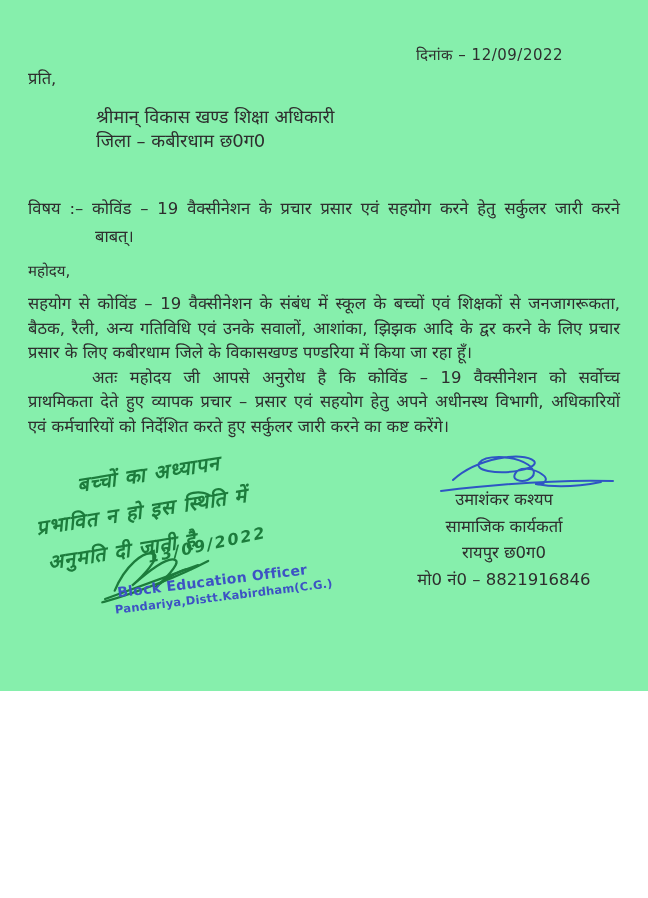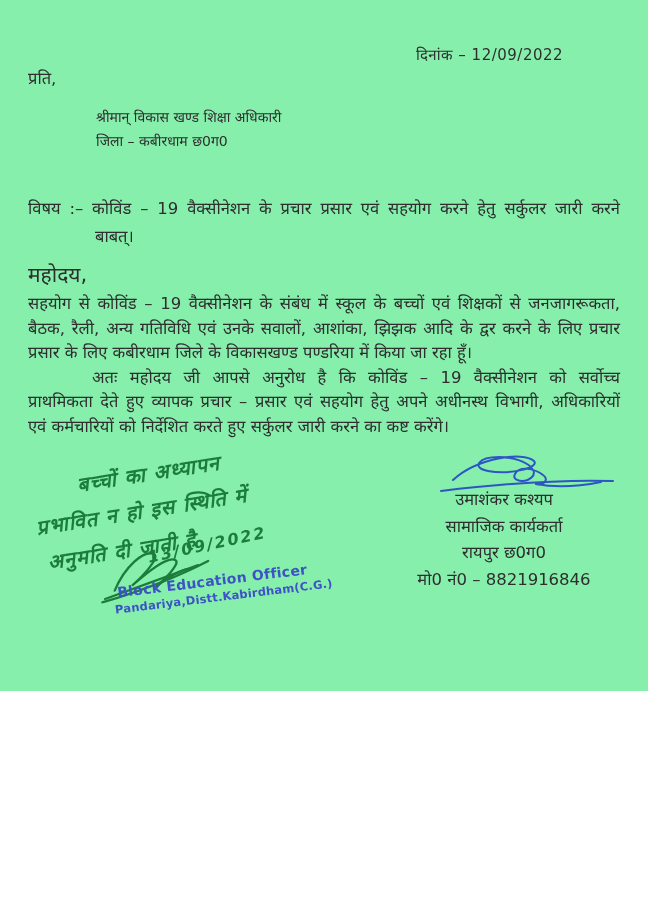--- a/index.html
+++ b/index.html
@@ -23,41 +23,41 @@
     font-size: 15px;
     letter-spacing: 0.5px;
     white-space: nowrap;
   }
   .to-label {
     left: 28px; top: 66px;
     font-size: 16.5px;
   }
   .addressee {
     left: 96px; top: 105px;
-    font-size: 14px;
+    font-size: 18px;
     line-height: 24px;
     white-space: nowrap;
   }
   .subject {
     left: 28px; top: 196px;
     width: 592px;
     font-size: 16.5px;
     line-height: 25px;
   }
   .subject .row1 {
     text-align: justify;
     text-align-last: justify;
   }
   .subject .row2 {
     padding-left: 67px;
     margin-top: 3px;
   }
   .salutation {
     left: 28px; top: 260px;
-    font-size: 21px;
+    font-size: 15px;
   }
   .body-text {
     left: 28px; top: 292px;
     width: 592px;
     font-size: 16.5px;
     line-height: 24.5px;
   }
   .body-text .bline {
     text-align: justify;
     text-align-last: justify;

